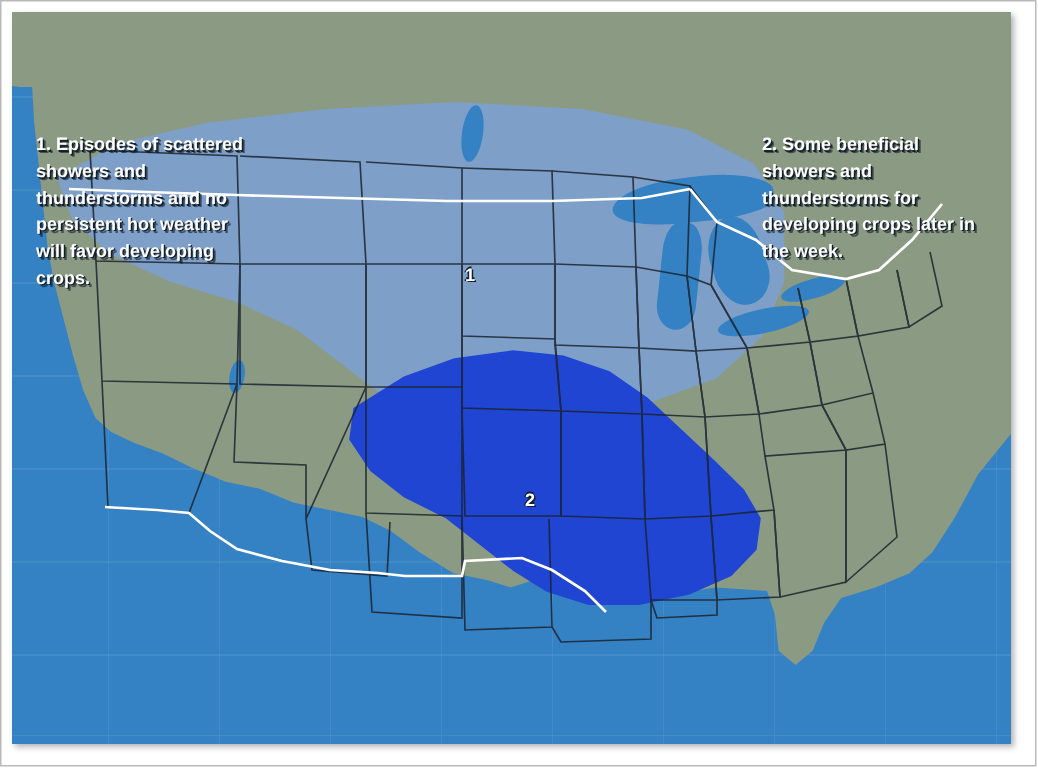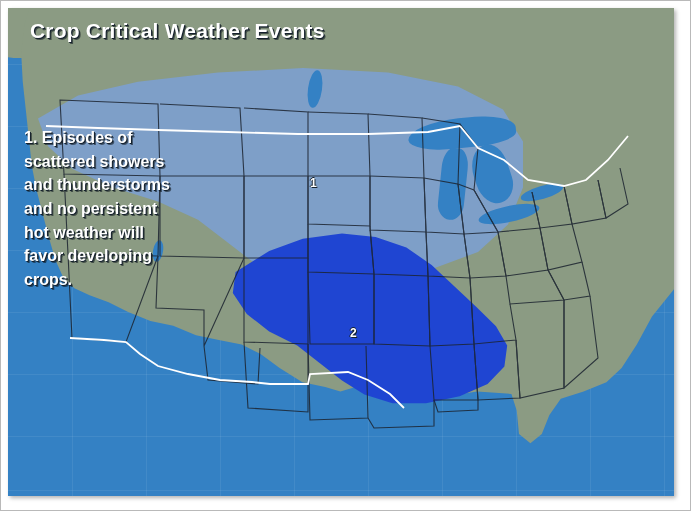--- a/index.html
+++ b/index.html
@@ -109,21 +109,21 @@
 
   
   .map-text{position:absolute;color:#ffffff;
      font-family:"Liberation Sans",sans-serif;font-weight:bold;
      text-shadow:1px 1px 0 #14202c, 2px 2px 0 rgba(10,16,24,.55);
      white-space:pre-line;}
 
   #title{left:22px;top:12px;font-size:21px;letter-spacing:.2px;line-height:1.05;}
   #subtitle{left:24px;top:38px;font-size:13px;letter-spacing:.1px;}
 
-  #note-1{left:16px;top:80px;font-size:16px;line-height:1.48;width:150px;margin-top:38px;}
+  #note-1{left:16px;top:80px;font-size:12px;line-height:1.48;width:150px;}
   #note-2{left:500px;top:80px;font-size:12px;line-height:1.48;width:145px;}
 
   .region-num{position:absolute;color:#ffffff;font-size:12px;font-weight:bold;
      font-family:"Liberation Sans",sans-serif;
      text-shadow:1px 1px 0 #14202c,-1px 0 0 #14202c,0 -1px 0 #14202c;}
   #num-1{left:302px;top:168px;}
   #num-2{left:342px;top:318px;}
 </style>
 </head>
 <body>
@@ -207,21 +207,21 @@
       <g stroke="#ffffff" stroke-width="1.8" fill="none">
 
         <path d="M38 118 L90 120 L150 122 L220 124 L290 126 L360 126 L420 124 L452 118"></path>
 
         <path d="M452 118 L470 140 L496 152 L520 172 L556 178 L578 172 L600 152 L620 128"></path>
 
         <path d="M62 330 L96 332 L118 334 L132 346 L150 358 L180 366 L212 372 L244 374 L262 376 L300 376 L302 366 L340 364 L360 372 L382 386 L396 400"></path>
       </g>
     </svg>
 
-    <div class="map-text" id="title">Crop Critical Weather Events</div>
 
     <div class="map-text" id="note-1">1. Episodes of scattered showers and thunderstorms and no persistent hot weather will favor developing crops.</div>
+    <div class="map-text" id="note-2">2. Some beneficial showers and thunderstorms for developing crops later in the week.</div>
 
     <div class="region-num" id="num-1">1</div>
     <div class="region-num" id="num-2">2</div>
 
   </div>
 </div>
 
 </body></html>

